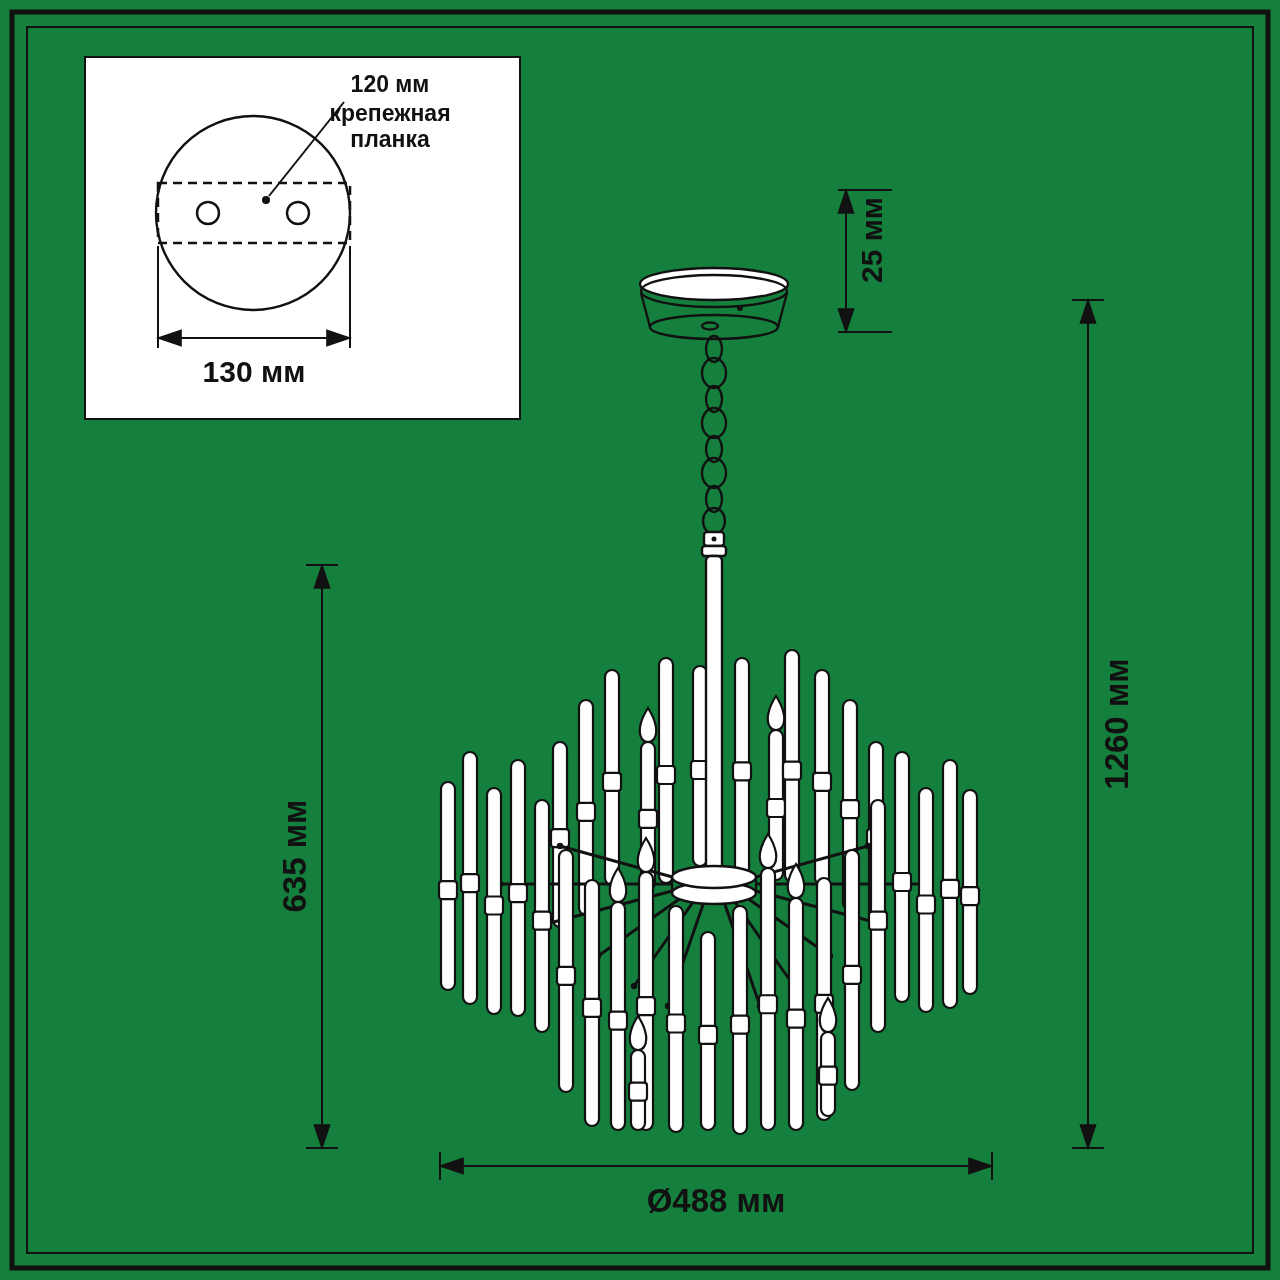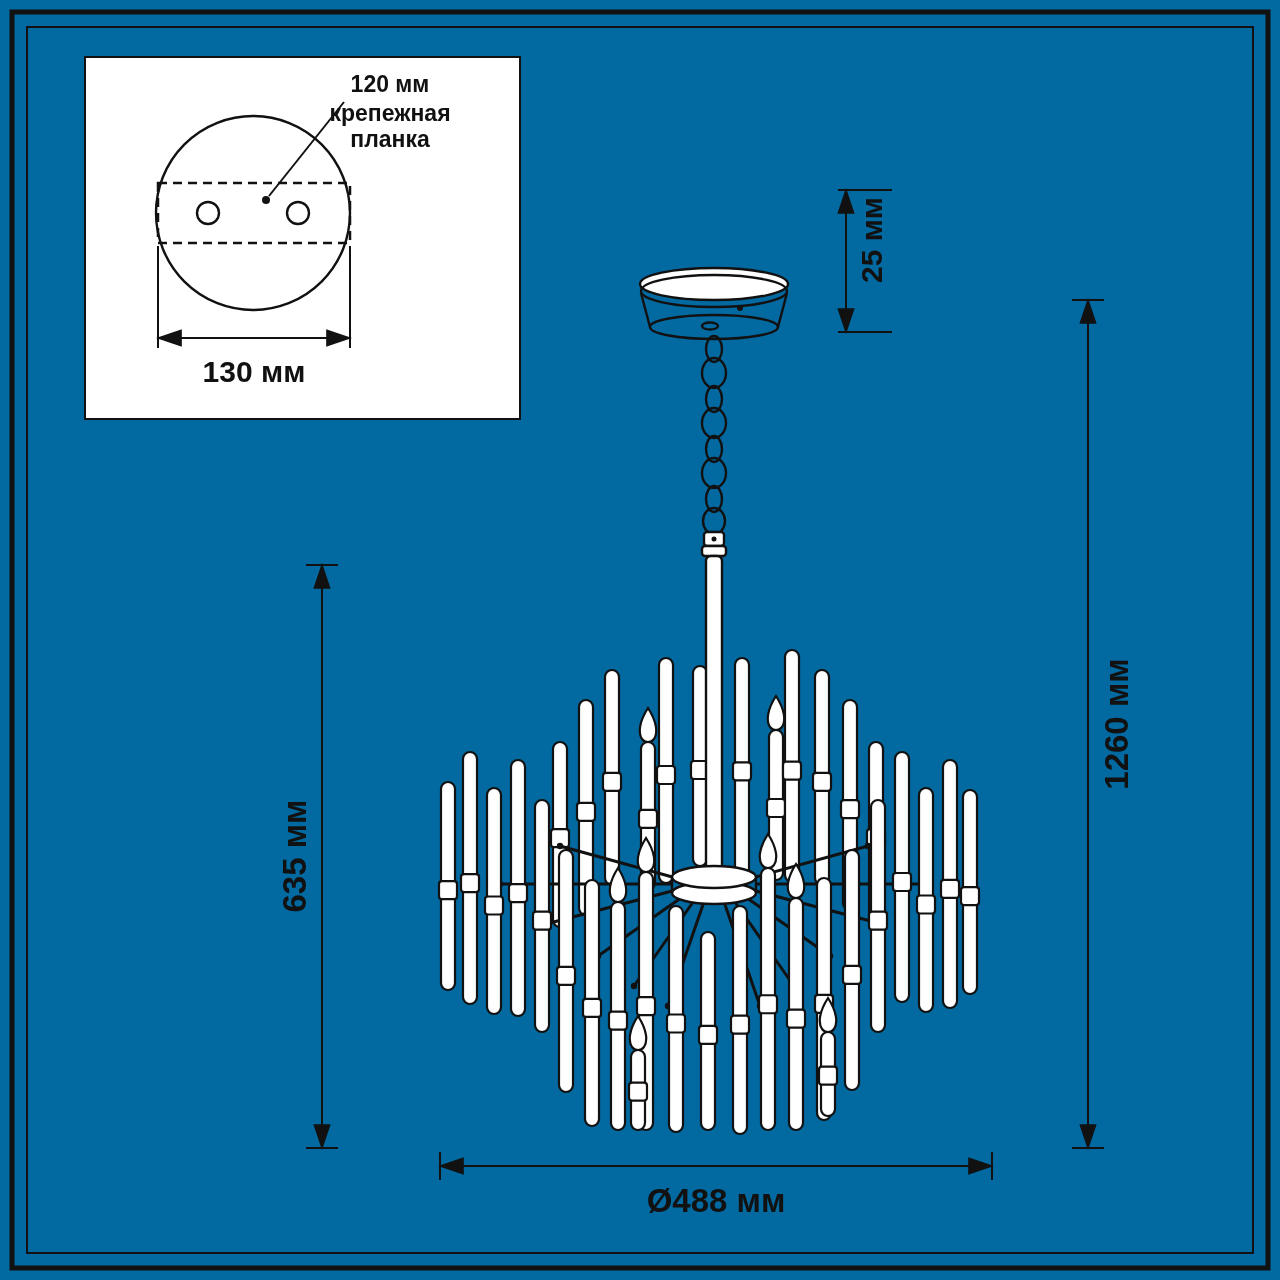--- a/index.html
+++ b/index.html
@@ -1,16 +1,16 @@
 <!DOCTYPE html>
 <html><head>
 <meta charset="utf-8">
 <style>
   html,body{margin:0;padding:0;background:#fff;}
-  .page{width:1280px;height:1280px;background:#0369a1;position:relative;overflow:hidden;text-decoration:underline;}
+  .page{width:1280px;height:1280px;background:#15803d;position:relative;overflow:hidden;text-decoration:underline;}
   svg{display:block;}
   text{font-family:"Liberation Sans", sans-serif;fill:#111;font-weight:600;}
   .t-sm{font-size:23px;}
   .t-md{font-size:30px;}
   .t-lg{font-size:33px;}
   .ln{fill:none;stroke:#111;stroke-width:2.4;}
   .lnf{fill:#fff;stroke:#111;stroke-width:2.4;}
   .dash{fill:none;stroke:#111;stroke-width:2.5;stroke-dasharray:9 6;}
   .dim{stroke:#111;stroke-width:2;fill:none;}
   .frame-outer{fill:none;stroke:#111;stroke-width:5;}

